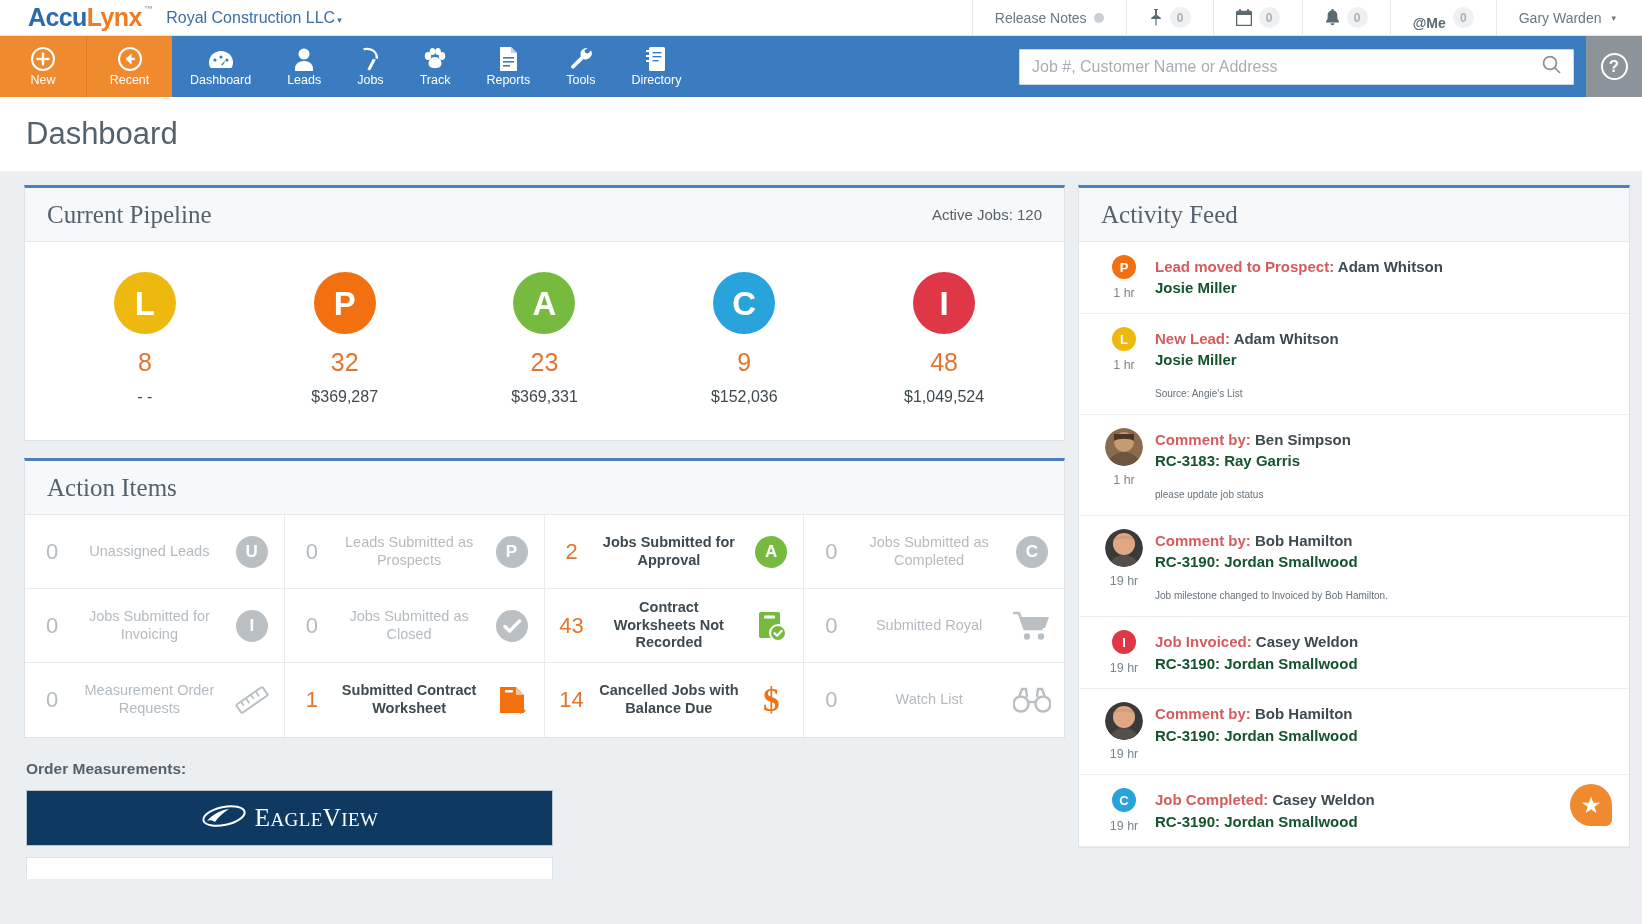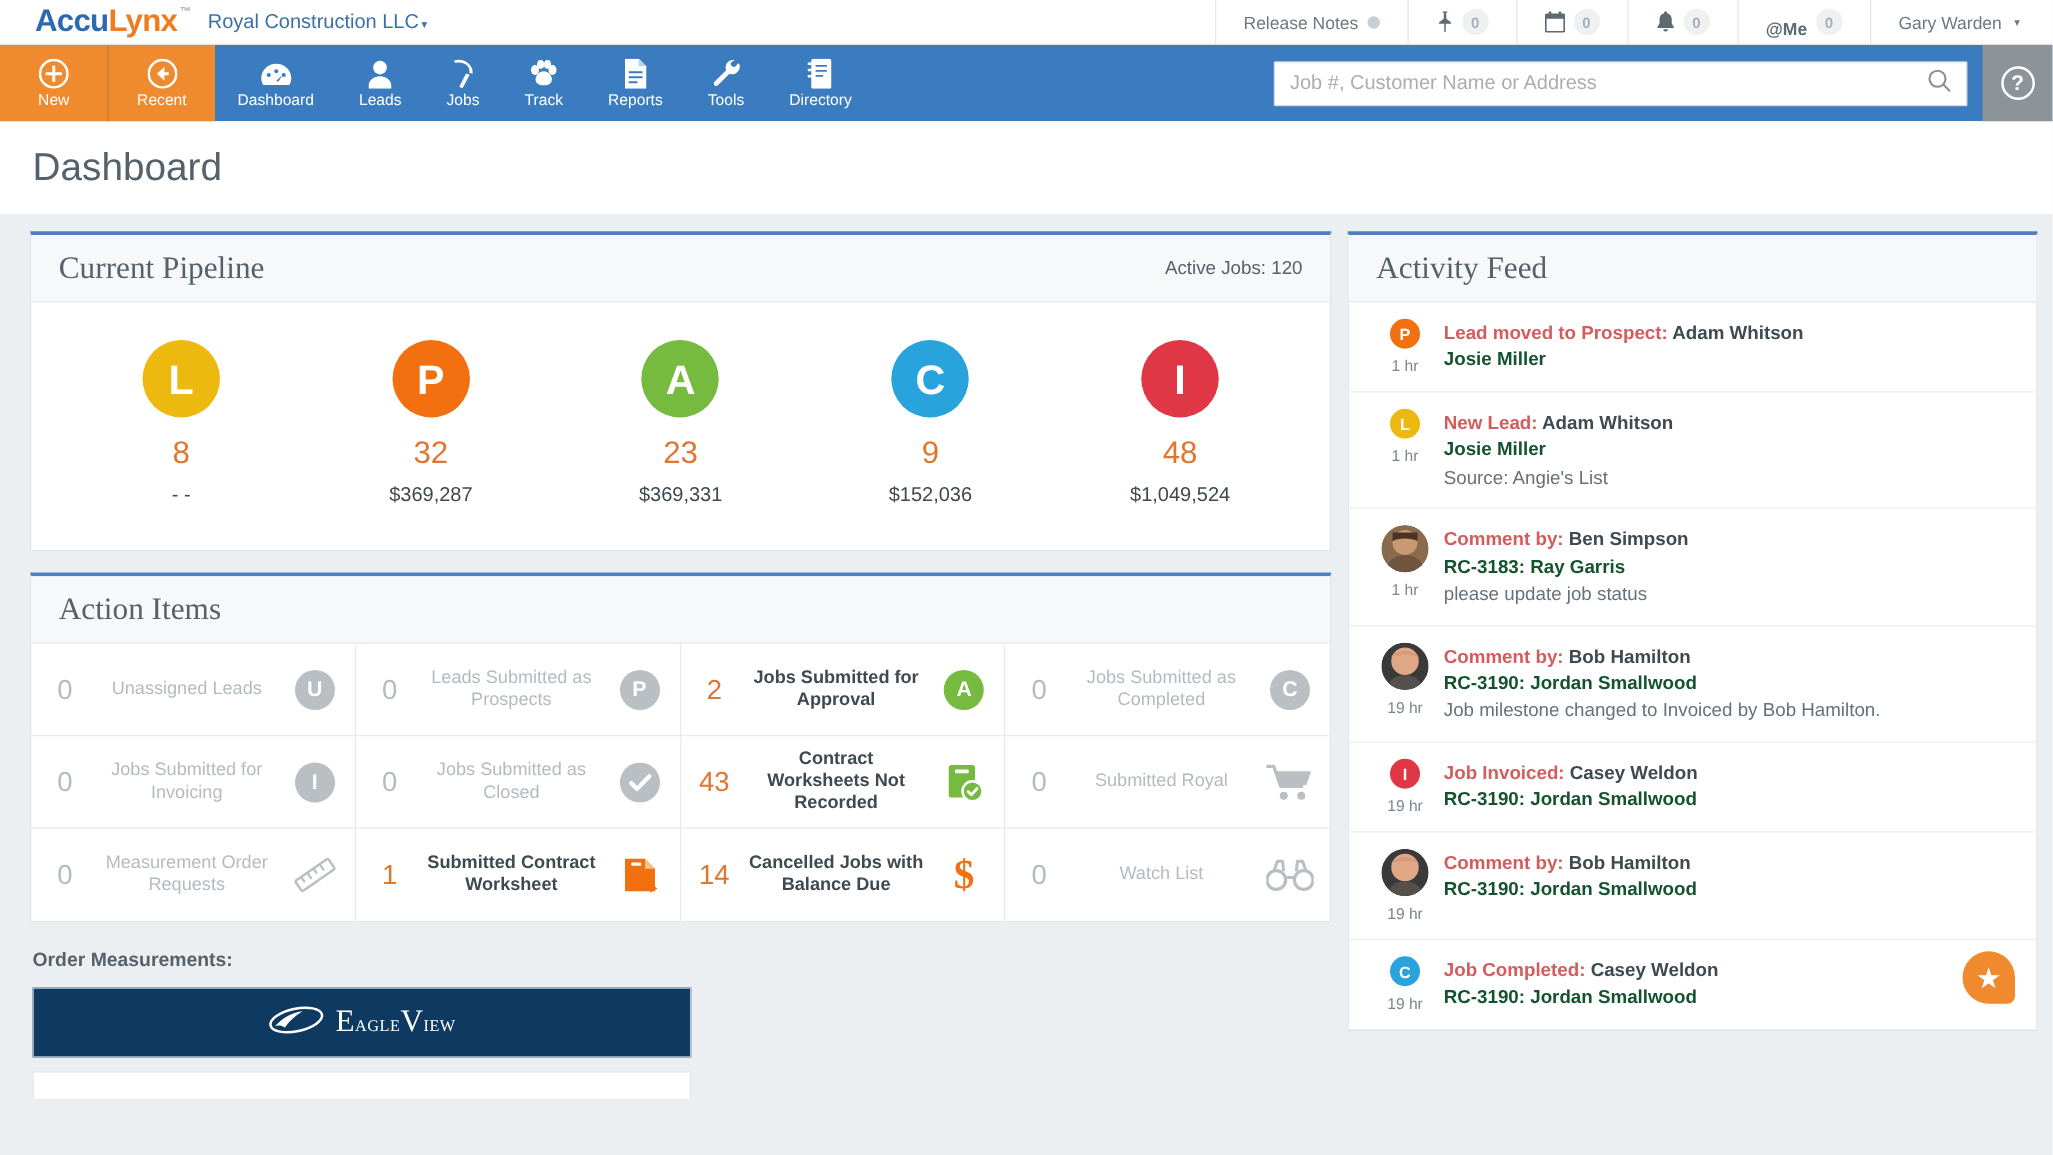--- a/index.html
+++ b/index.html
@@ -133,40 +133,40 @@
   }
 
   
   .om-wrap { margin-top: 22px; padding: 0 0 0 2px; }
   .om-title { font-size: 15.5px; font-weight: bold; color: #55616b; margin-bottom: 12px; }
   .eagleview {
     width: 527px; height: 56px; background: #0e3a61; border: 1px solid #b9c6d2;
     display: flex; align-items: center; justify-content: center; gap: 8px;
   }
   .ev-text { color: #fff; font-size: 25px; font-family: "Liberation Serif", serif; letter-spacing: 0.4px; }
-  .ev-text .sm { font-size: 13px; }
+  .ev-text .sm { font-size: 19px; }
   .om-stub { width: 527px; height: 22px; background: #fff; border: 1px solid #dfe3e6; border-bottom: none; margin-top: 11px; }
 
   
   .feed-body { max-height: 700px; overflow: hidden; }
   .feed-item { display: flex; gap: 0; padding: 13px 16px 13px 14px; border-bottom: 1px solid #eceef0; }
   .feed-left { width: 62px; flex-shrink: 0; display: flex; flex-direction: column; align-items: center; }
   .feed-badge {
     width: 24px; height: 24px; border-radius: 50%;
     display: flex; align-items: center; justify-content: center;
     color: #fff; font-size: 13px; font-weight: bold; line-height: 1;
   }
   .feed-avatar { width: 38px; height: 38px; border-radius: 50%; overflow: hidden; }
   .feed-time { margin-top: 7px; font-size: 12.5px; color: #7b868d; }
   .feed-right { flex: 1; padding-top: 1px; }
   .feed-line1 { font-size: 15px; font-weight: bold; line-height: 1.42; }
   .feed-action { color: #d45c5c; }
   .feed-subject { color: #3e4950; }
   .feed-link { font-size: 15px; font-weight: bold; color: #14532d; line-height: 1.42; }
-  .feed-note { font-size: 15px; color: #66717a; line-height: 1.45; margin-top: 1px; }
+  .feed-note { font-size: 10px; color: #66717a; line-height: 1.45; margin-top: 16px; }
 
   .star-fab {
     position: absolute; right: 18px; bottom: 22px;
     width: 42px; height: 42px; border-radius: 50% 50% 6px 50%;
     background: #f08a2e; display: flex; align-items: center; justify-content: center;
     color: #fff; font-size: 23px; line-height: 1;
   }
   .right-rel { position: relative; }
 </style>
 </head>

